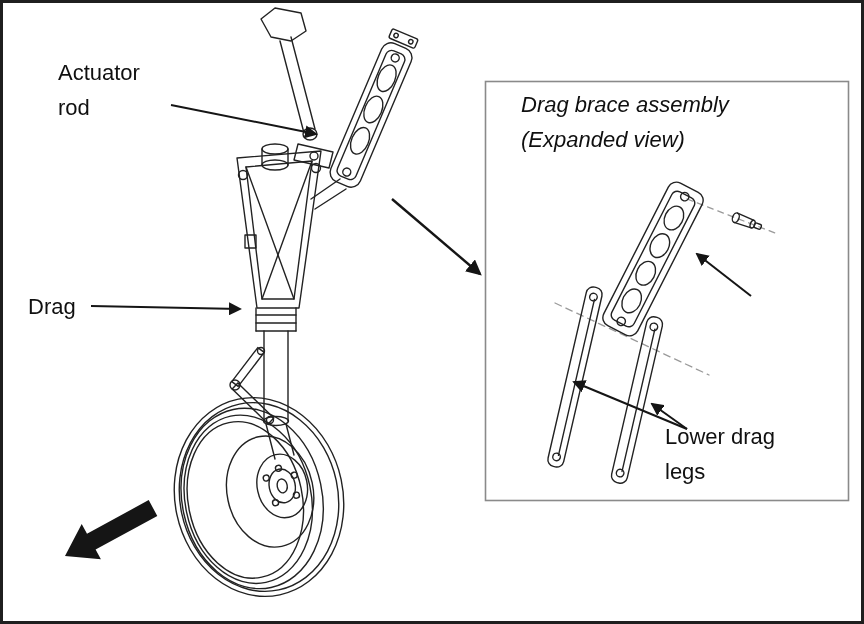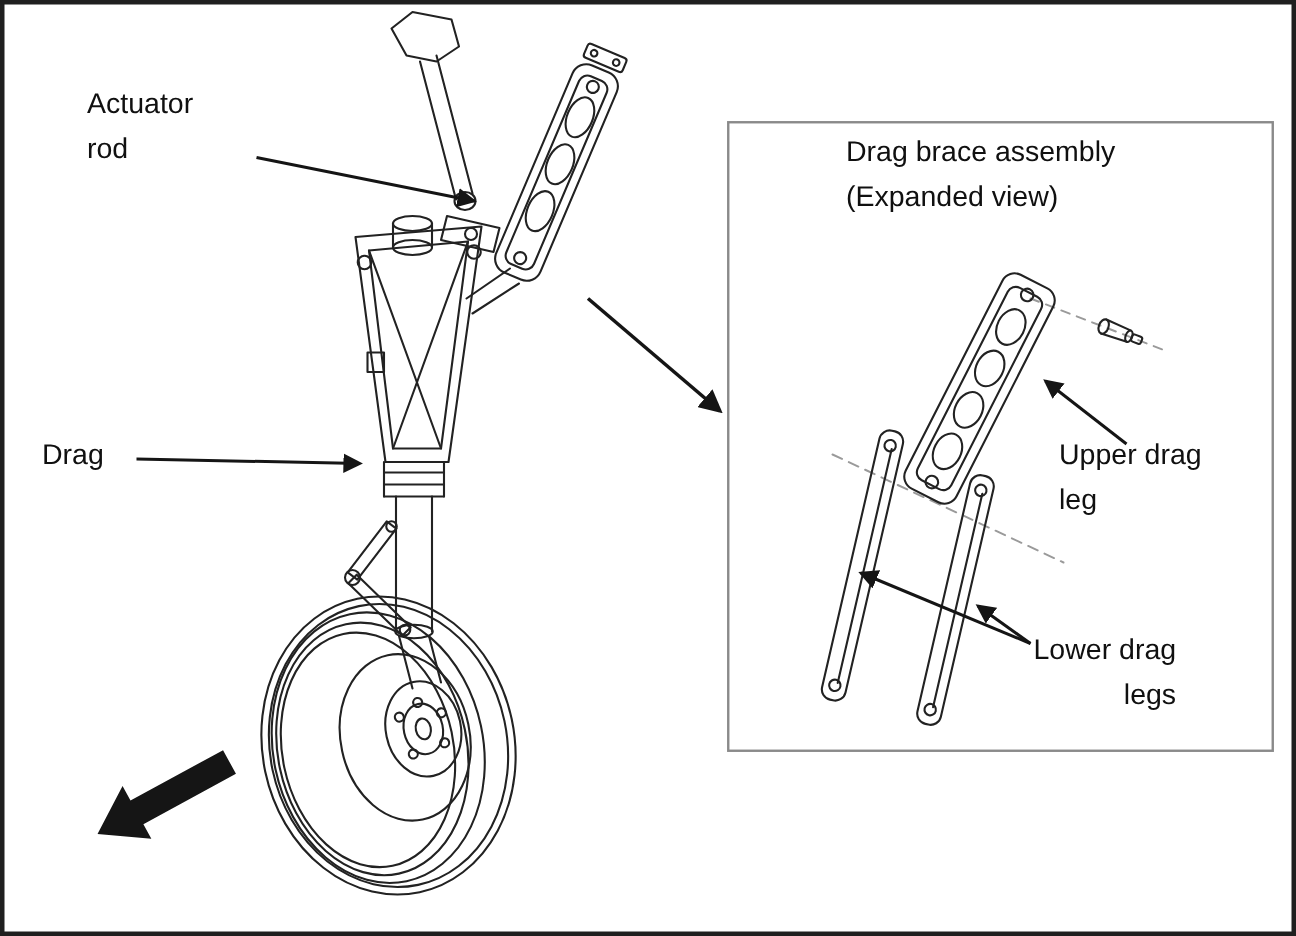--- a/index.html
+++ b/index.html
@@ -8,21 +8,21 @@
     position: relative;
     width: 864px;
     height: 624px;
     background: #ffffff;
     border: 3px solid #1f1f1f;
     overflow: hidden;
   }
   svg.art { position: absolute; left: 0; top: 0; }
   .label {
     position: absolute;
-    font-size: 19px;
+    font-size: 22px;
     line-height: 1.6;
     color: #101010;
     white-space: pre-line;
   }
 </style>
 </head>
 <body>
 
 <div class="frame">
 
@@ -164,21 +164,19 @@
     <line x1="684" y1="426" x2="571" y2="379" stroke="#151515" stroke-width="2" marker-end="url(#ah)"></line>
     <line x1="684" y1="426" x2="649" y2="401" stroke="#151515" stroke-width="2" marker-end="url(#ah)"></line>
   </svg>
 
   <div class="label" style="left:55px; top:52px;">Actuator
 rod</div>
 
   <div class="label" style="left:25px; top:286px;">Drag</div>
 
 
-  <div class="label" style="left:561px; top:84px;">Drag brace assembly
+  <div class="label" style="left:518px; top:84px;font-style:italic;">Drag brace assembly
 (Expanded view)</div>
 
-  <div class="label" style="left:703px; top:286px;">Upper drag
-leg</div>
 
-  <div class="label" style="left:686px; top:416px;text-align:right;">Lower drag
+  <div class="label" style="left:662px; top:416px;">Lower drag
 legs</div>
 </div>
 
 </body></html>

